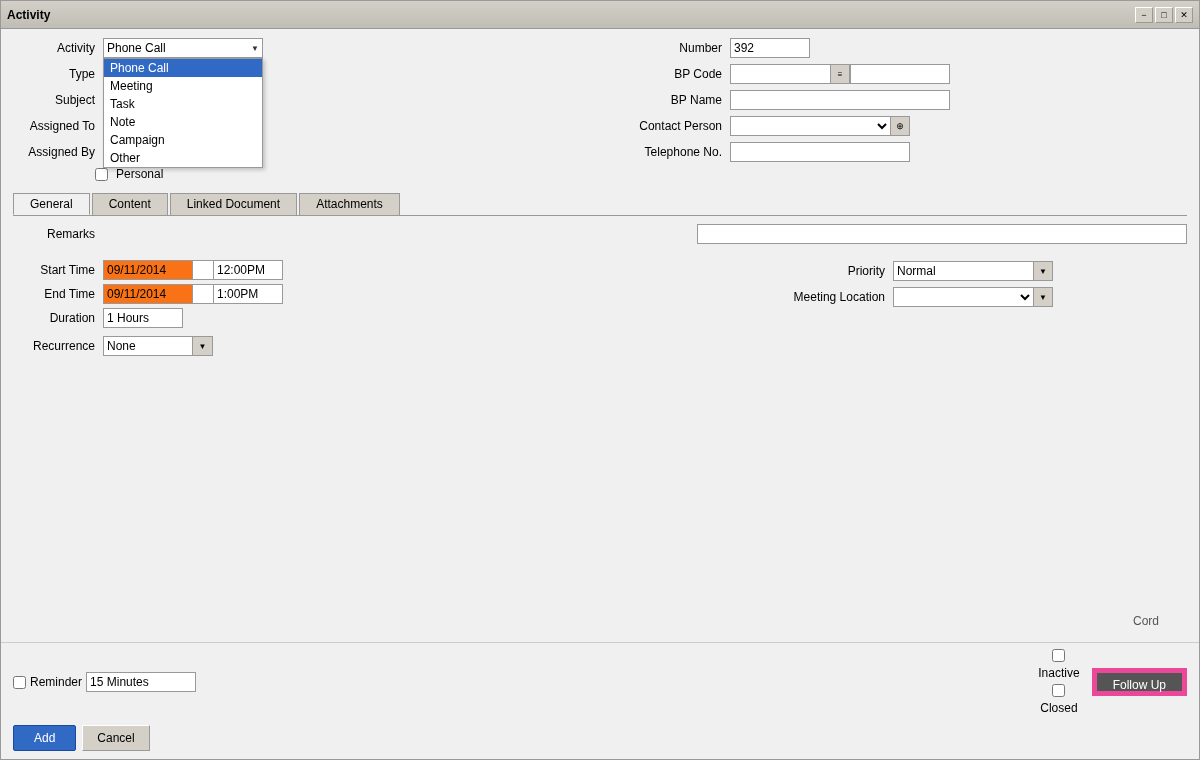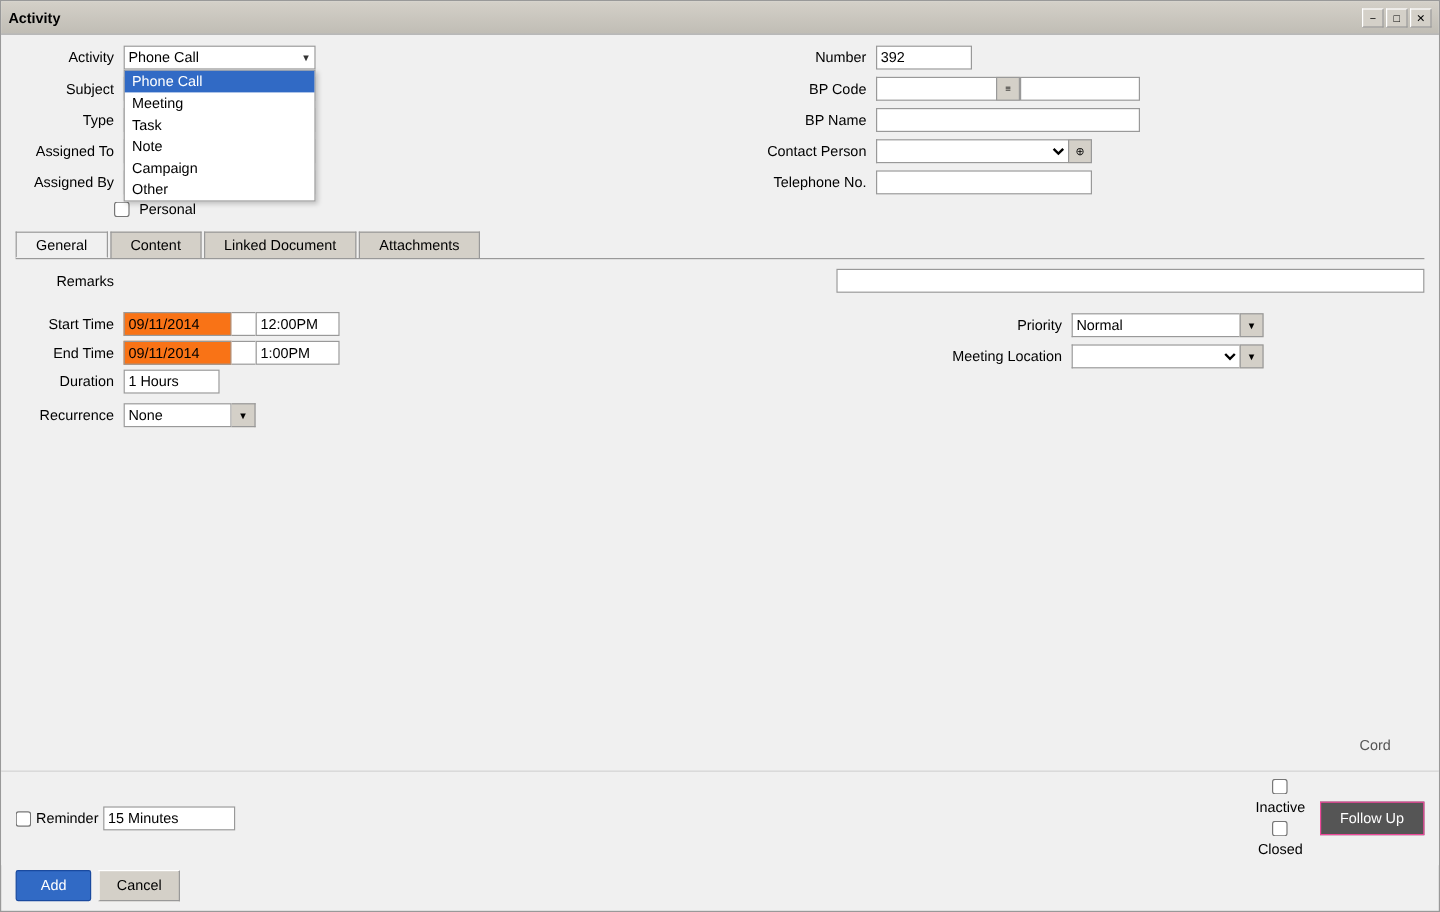--- a/index.html
+++ b/index.html
@@ -301,21 +301,21 @@
     }
     .checkbox-label {
       display: flex;
       align-items: center;
       gap: 4px;
       flex-direction: column;
     }
     .follow-up-btn {
       background: #555;
       color: #fff;
-      border: 1px solid #ec4899;
+      border: 5px solid #ec4899;
       padding: 5px 16px;
       height: 28px;
       font-size: 12px;
       cursor: pointer;
     }
     .action-buttons {
       display: flex;
       gap: 6px;
       padding: 4px 12px 8px;
     }
@@ -494,26 +494,26 @@
               <div class="dropdown-item">Meeting</div>
               <div class="dropdown-item">Task</div>
               <div class="dropdown-item">Note</div>
               <div class="dropdown-item">Campaign</div>
               <div class="dropdown-item">Other</div>
             </div>
           </div>
         </div>
 
         <div class="form-row">
+          <span class="form-label">Type</span>
+          <input type="text" class="form-input form-input-wide" value="" style="">
+        </div>
+
+        <div class="form-row">
           <span class="form-label">Subject</span>
-          <input type="text" class="form-input form-input-wide" value="" style="">
-        </div>
-
-        <div class="form-row">
-          <span class="form-label">Type</span>
           <input type="text" class="form-input form-input-wide" value="" style="">
         </div>
 
         <div class="form-row">
           <span class="form-label">Assigned To</span>
           <input type="text" class="form-input form-input-wide" value="" style="">
         </div>
 
         <div class="form-row">
           <span class="form-label">Assigned By</span>

